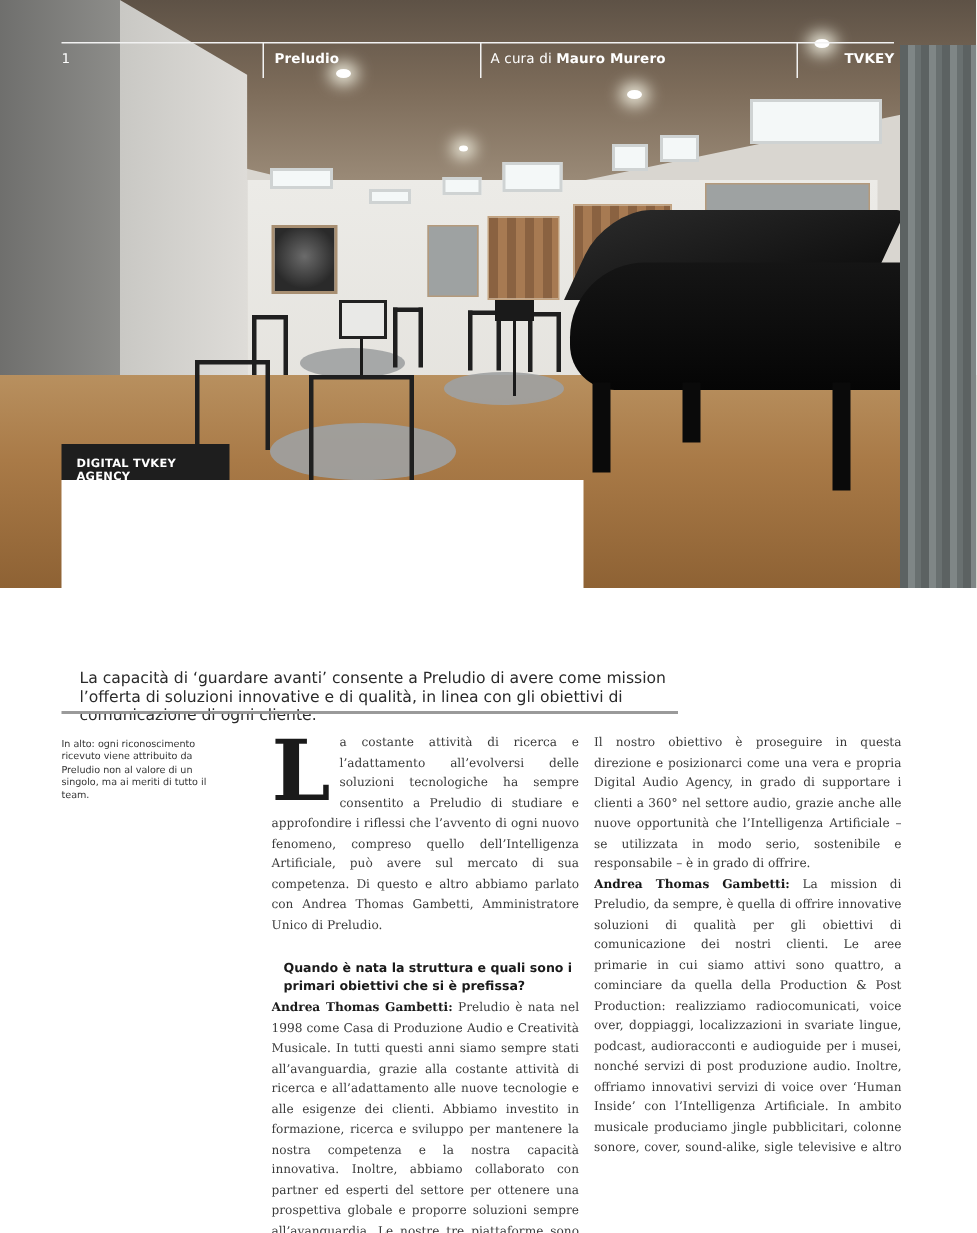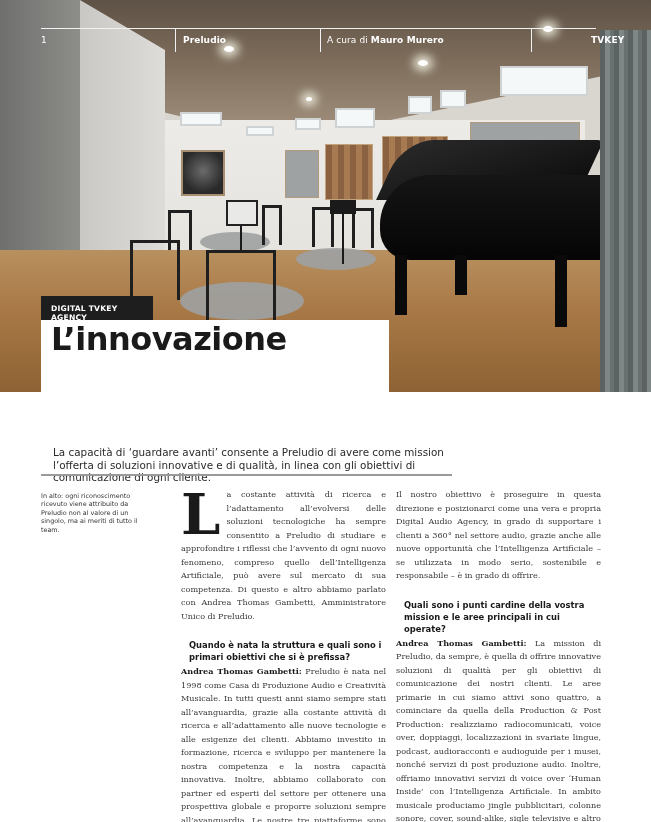--- a/index.html
+++ b/index.html
@@ -175,27 +175,27 @@
 </div>
 
 <div class="running-header">
   <div class="rule"></div>
   <div class="sep" style="left:134px;"></div>
   <div class="sep" style="left:279px;"></div>
   <div class="sep" style="left:490px;"></div>
   <span class="cell" style="left:0;">1</span>
   <span class="cell" style="left:142px;font-weight:bold;">Preludio</span>
   <span class="cell" style="left:286px;text-align:center;"><span>A cura di</span> <b>Mauro Murero</b></span>
-  <span class="cell" style="left:522px;font-weight:bold;margin-left:28px;">TVKEY</span>
+  <span class="cell" style="left:522px;font-weight:bold;">TVKEY</span>
 </div>
 
 <div class="kicker">DIGITAL TVKEY AGENCY</div>
 <div class="title-box">
   <h1 class="title">
-    <span>L’innovazione</span><br>
+    <br>
   </h1>
 </div>
 
 <p class="standfirst">La capacità di ‘guardare avanti’ consente a Preludio di avere come mission l’offerta di soluzioni innovative e di qualità, in linea con gli obiettivi di comunicazione di ogni cliente.</p>
 <div class="divider"></div>
 
 <p class="caption">In alto: ogni riconoscimento ricevuto viene attribuito da Preludio non al valore di un singolo, ma ai meriti di tutto il team.</p>
 
 <div class="col col1">
   <p>
@@ -203,18 +203,17 @@
   </p>
   <div class="q">Quando è nata la struttura e quali sono i primari obiettivi che si è prefissa?</div>
   <p style="height:175px;overflow:hidden;">
     <span class="speaker">Andrea Thomas Gambetti:</span>
     <span>Preludio è nata nel 1998 come Casa di Produzione Audio e Creatività Musicale. In tutti questi anni siamo sempre stati all’avanguardia, grazie alla costante attività di ricerca e all’adattamento alle nuove tecnologie e alle esigenze dei clienti. Abbiamo investito in formazione, ricerca e sviluppo per mantenere la nostra competenza e la nostra capacità innovativa. Inoltre, abbiamo collaborato con partner ed esperti del settore per ottenere una prospettiva globale e proporre soluzioni sempre all’avanguardia. Le nostre tre piattaforme sono state tra le prime in Italia a offrire servizi online negli ambiti della ricerca musicale (www.preludiomusiclibrary.com), dell’e-commerce editoriale e discografico (www.preludiomusic.com) e del casting voci (http://voicecasting.preludio.it).</span>
   </p>
 </div>
 
 <div class="col col2">
   <p>Il nostro obiettivo è proseguire in questa direzione e posizionarci come una vera e propria Digital Audio Agency, in grado di supportare i clienti a 360° nel settore audio, grazie anche alle nuove opportunità che l’Intelligenza Artificiale – se utilizzata in modo serio, sostenibile e responsabile – è in grado di offrire.</p>
-  <div class="q">Quali sono i punti cardine della vostra mission e le aree principali in cui operate?</div>
   <p style="height:190px;overflow:hidden;">
     <span class="speaker">Andrea Thomas Gambetti:</span>
     <span>La mission di Preludio, da sempre, è quella di offrire innovative soluzioni di qualità per gli obiettivi di comunicazione dei nostri clienti. Le aree primarie in cui siamo attivi sono quattro, a cominciare da quella della Production &amp; Post Production: realizziamo radiocomunicati, voice over, doppiaggi, localizzazioni in svariate lingue, podcast, audioracconti e audioguide per i musei, nonché servizi di post produzione audio. Inoltre, offriamo innovativi servizi di voice over ‘Human Inside’ con l’Intelligenza Artificiale. In ambito musicale produciamo jingle pubblicitari, colonne sonore, cover, sound-alike, sigle televisive e altro ancora. Sul fronte Library/Production Music sia-</span>
   </p>
 </div>
 
 </body></html>

